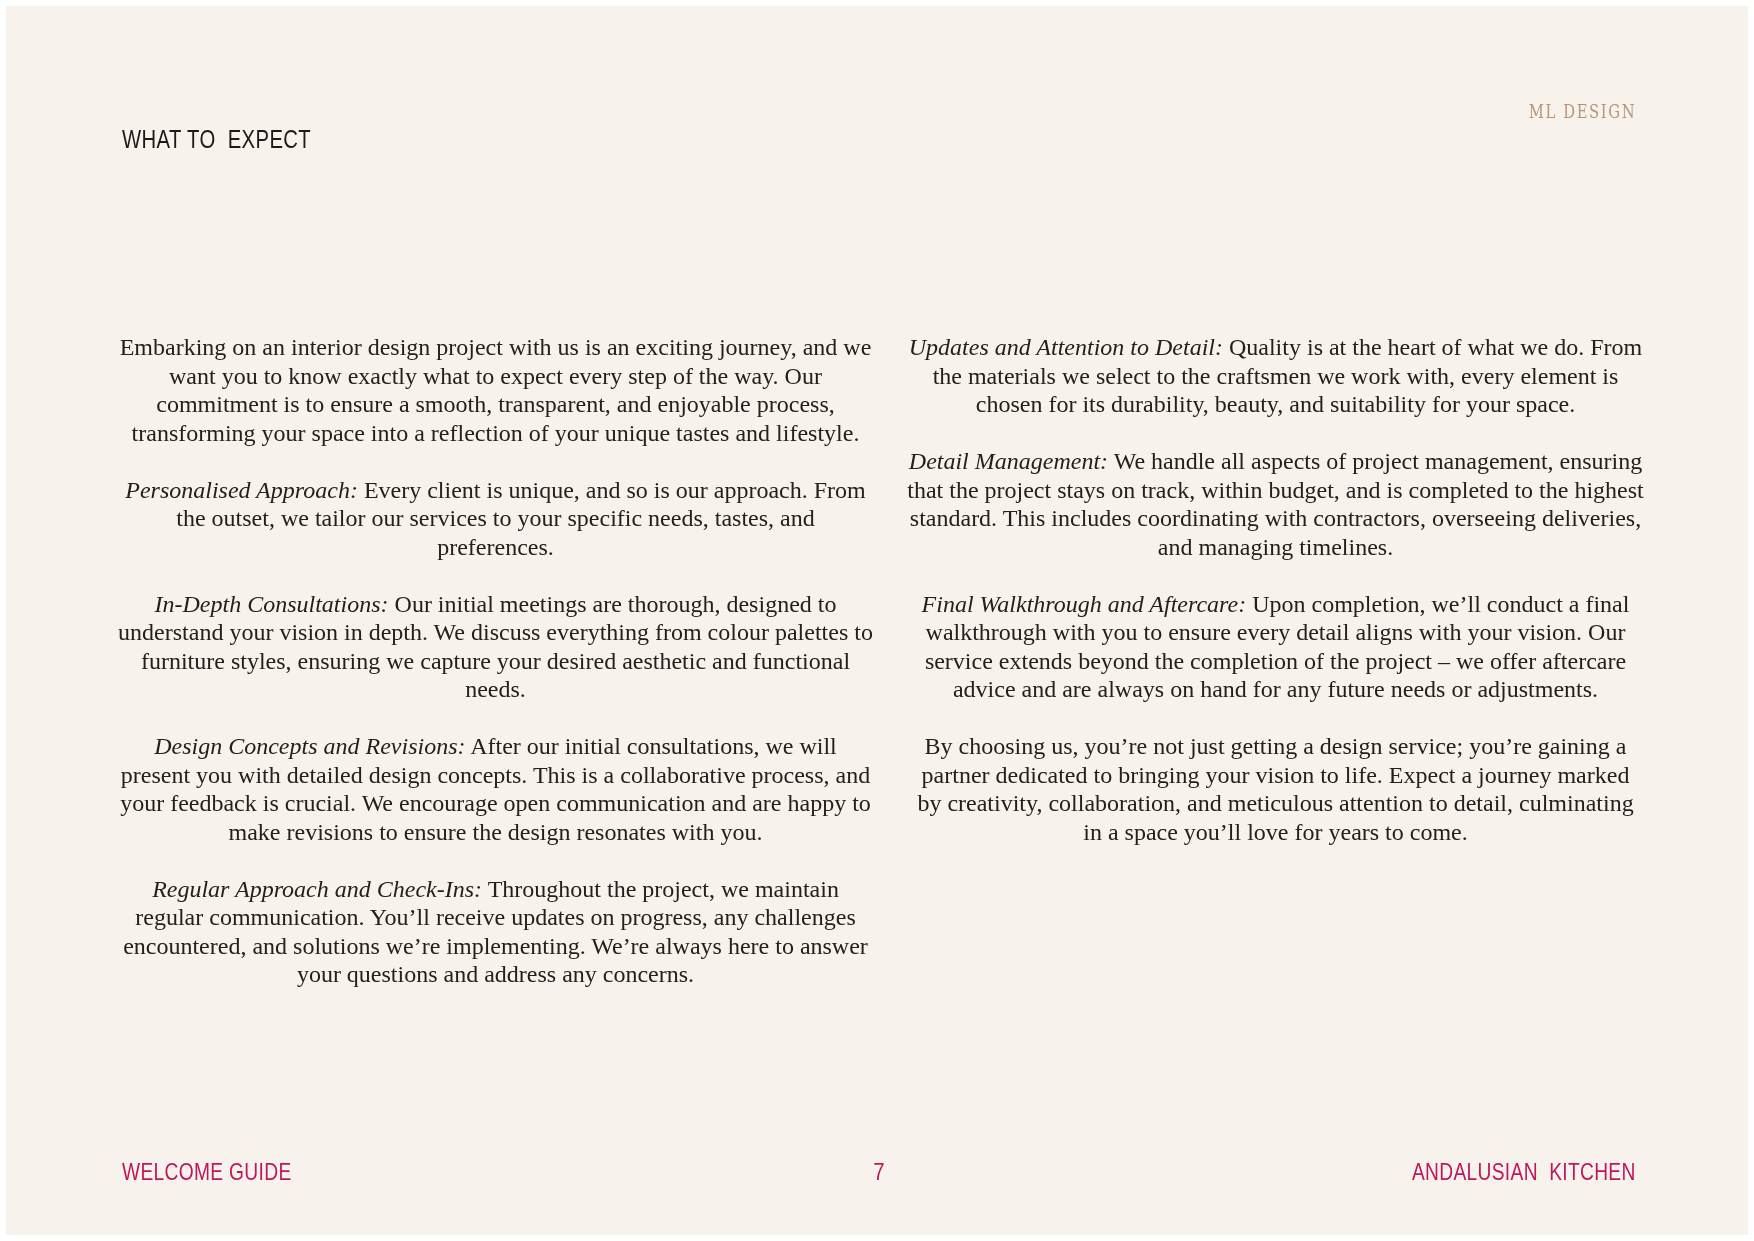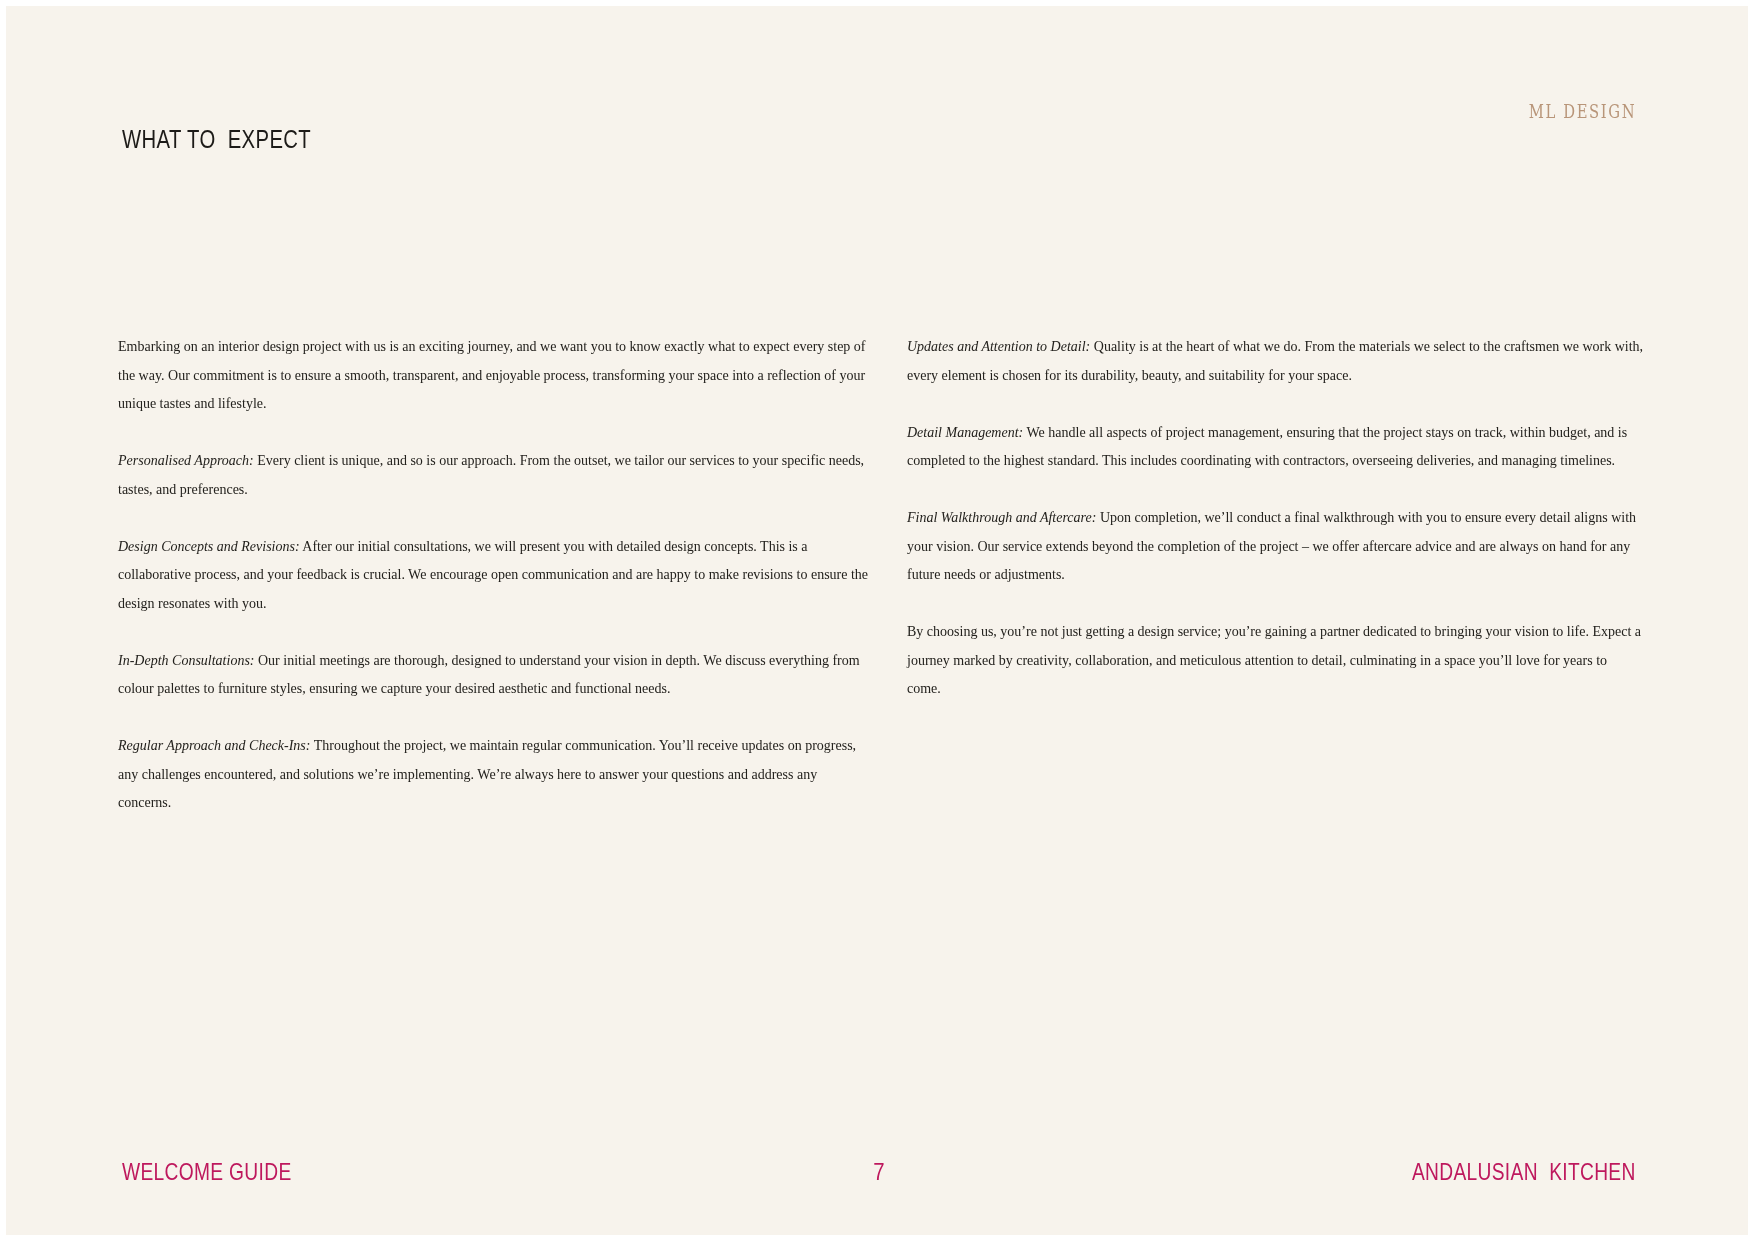--- a/index.html
+++ b/index.html
@@ -7,20 +7,21 @@
   body {
     background: #ffffff;
     font-family: "Liberation Serif", serif;
     overflow: hidden;
   }
   .page {
     position: absolute;
     inset: 6px;
     background: #f7f3ec;
     color: #211f1b;
+    text-align: center;
   }
   .brand {
     position: absolute;
     top: 97px;
     right: 112px;
     font-family: "DejaVu Serif", serif;
     font-size: 18px;
     letter-spacing: 2px;
     color: #b89579;
     line-height: 1;
@@ -42,21 +43,21 @@
     transform: scaleX(0.78);
     transform-origin: left top;
   }
   .columns {
     position: absolute;
     top: 327px;
     left: 112px;
     display: flex;
   }
   .col {
-    font-size: 14px;
+    font-size: 24px;
     line-height: 28.5px;
     color: #23211d;
   }
   .col-left  { width: 755px; }
   .col-right { width: 737px; margin-left: 34px; }
   .col p { margin: 0 0 28.5px 0; }
   .col p:last-child { margin-bottom: 0; }
   .col em { font-style: italic; }
   .footer {
     position: absolute;
@@ -93,22 +94,22 @@
 
   <div class="brand">ML DESIGN</div>
 
   <h1 class="title">WHAT TO  EXPECT</h1>
 
   <div class="columns">
 
     <div class="col col-left">
       <p><em></em> <span>Embarking on an interior design project with us is an exciting journey, and we want you to know exactly what to expect every step of the way. Our commitment is to ensure a smooth, transparent, and enjoyable process, transforming your space into a reflection of your unique tastes and lifestyle.</span></p>
       <p><em>Personalised Approach:</em> <span>Every client is unique, and so is our approach. From the outset, we tailor our services to your specific needs, tastes, and preferences.</span></p>
+      <p><em>In-Depth Consultations:</em> <span>Our initial meetings are thorough, designed to understand your vision in depth. We discuss everything from colour palettes to furniture styles, ensuring we capture your desired aesthetic and functional needs.</span></p>
       <p><em>Design Concepts and Revisions:</em> <span>After our initial consultations, we will present you with detailed design concepts. This is a collaborative process, and your feedback is crucial. We encourage open communication and are happy to make revisions to ensure the design resonates with you.</span></p>
-      <p><em>In-Depth Consultations:</em> <span>Our initial meetings are thorough, designed to understand your vision in depth. We discuss everything from colour palettes to furniture styles, ensuring we capture your desired aesthetic and functional needs.</span></p>
       <p><em>Regular Approach and Check-Ins:</em> <span>Throughout the project, we maintain regular communication. You’ll receive updates on progress, any challenges encountered, and solutions we’re implementing. We’re always here to answer your questions and address any concerns.</span></p>
     </div>
 
     <div class="col col-right">
       <p><em>Updates and Attention to Detail:</em> <span>Quality is at the heart of what we do. From the materials we select to the craftsmen we work with, every element is chosen for its durability, beauty, and suitability for your space.</span></p>
       <p><em>Detail Management:</em> <span>We handle all aspects of project management, ensuring that the project stays on track, within budget, and is completed to the highest standard. This includes coordinating with contractors, overseeing deliveries, and managing timelines.</span></p>
       <p><em>Final Walkthrough and Aftercare:</em> <span>Upon completion, we’ll conduct a final walkthrough with you to ensure every detail aligns with your vision. Our service extends beyond the completion of the project – we offer aftercare advice and are always on hand for any future needs or adjustments.</span></p>
       <p><em></em> <span>By choosing us, you’re not just getting a design service; you’re gaining a partner dedicated to bringing your vision to life. Expect a journey marked by creativity, collaboration, and meticulous attention to detail, culminating in a space you’ll love for years to come.</span></p>
     </div>
 

